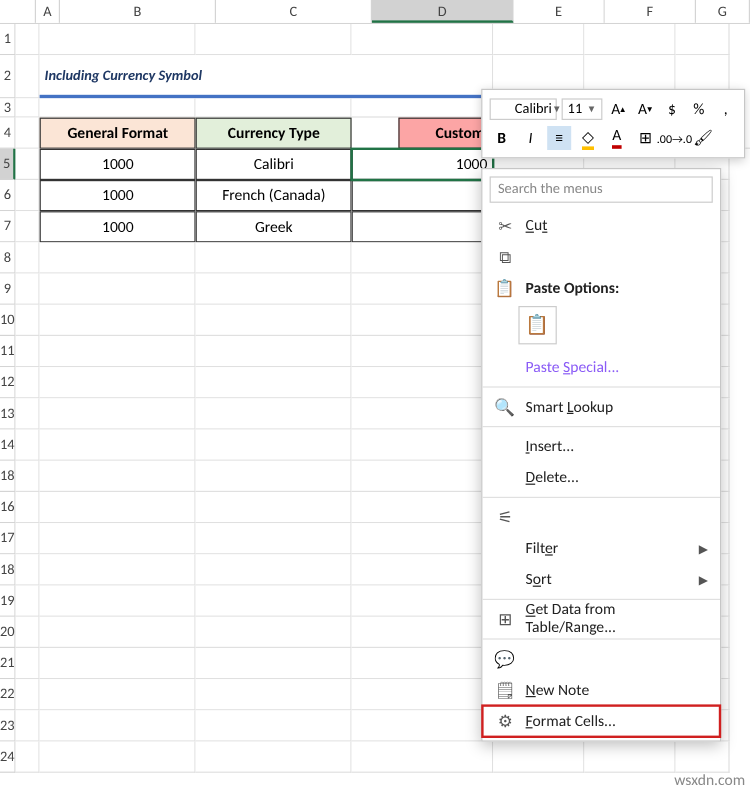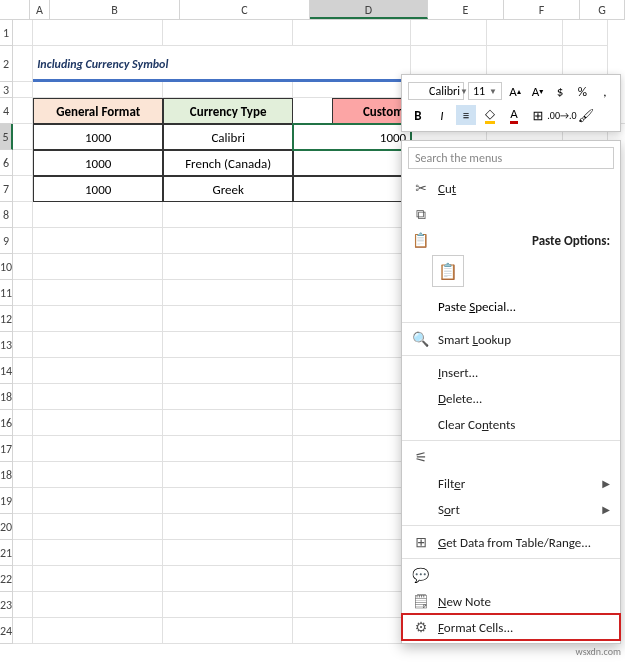--- a/index.html
+++ b/index.html
@@ -36,34 +36,34 @@
     .mini-toolbar { position: absolute; top: 74px; left: 401px; width: 220px; background: #fff; border: 1px solid #c6c6c6; box-shadow: 0 2px 8px rgba(0,0,0,.2); padding: 4px 6px; font-size: 12px; z-index: 10; }
     .mt-row { display: flex; align-items: center; gap: 4px; height: 24px; }
     .mt-font { border: 1px solid #ccc; padding: 1px 20px; width: 56px; display: flex; align-items: center; justify-content: space-between; }
     .mt-size { border: 1px solid #ccc; padding: 1px 4px; width: 36px; display: flex; align-items: center; justify-content: space-between; }
     .mt-dd { font-size: 8px; color: #666; }
     .mt-btn { width: 20px; height: 20px; display: flex; align-items: center; justify-content: center; cursor: pointer; font-size: 13px; }
     .mt-btn.bold { font-weight: bold; }
     .mt-btn.italic { font-style: italic; }
     
     
-    .context-menu { position: absolute; top: 140px; left: 401px; width: 220px; background: #fff; border: 1px solid #c6c6c6; box-shadow: 0 4px 12px rgba(0,0,0,.25); padding: 3px 0; z-index: 10; font-size: 13px; }
+    .context-menu { position: absolute; top: 140px; left: 401px; width: 200px; background: #fff; border: 1px solid #c6c6c6; box-shadow: 0 4px 12px rgba(0,0,0,.25); padding: 3px 0; z-index: 10; font-size: 13px; }
     .cm-search { margin: 3px 6px 6px; border: 1px solid #ccc; padding: 3px 6px; color: #888; font-size: 12px; }
     .cm-item { display: flex; align-items: center; height: 26px; padding: 0 10px 0 8px; cursor: pointer; }
     .cm-icon { width: 22px; display: flex; align-items: center; justify-content: center; color: #555; font-size: 14px; }
     .cm-label { flex: 1; padding-left: 6px; color: #222; }
     .cm-label .u { text-decoration: underline; }
     .cm-arrow { font-size: 10px; color: #555; }
-    .cm-disabled .cm-label, .cm-disabled .cm-icon { color: #000000; }
-    .cm-bold .cm-label { font-weight: bold; text-align: right; }
+    .cm-disabled .cm-label, .cm-disabled .cm-icon { color: #8b5cf6; }
+    .cm-bold .cm-label { font-weight: bold; }
     .cm-sep { height: 1px; background: #e0e0e0; margin: 3px 0; }
     .cm-paste-btn { width: 32px; height: 32px; border: 1px solid #ccc; margin-left: 30px; display: flex; align-items: center; justify-content: center; color: #bbb; font-size: 16px; }
     .cm-highlight { outline: 2px solid #d02020; outline-offset: -1px; }
     
-    .watermark { position: absolute; right: 4px; bottom: 4px; font-size: 10px; color: #888; }
+    .watermark { position: absolute; right: 4px; bottom: 4px; font-size: 13px; color: #888; }
     
     .cw-a { width: 20px; } .cw-b { width: 130px; } .cw-c { width: 130px; } .cw-d { width: 118px; }
     .cw-e { width: 76px; } .cw-f { width: 76px; } .cw-g { width: 45px; }
   </style>
 </head>
 <body>
 
 <div class="grid-area">
   <div class="col-headers">
     <div class="rowhead-spacer"></div>
@@ -390,24 +390,20 @@
   </div>
   <div class="cm-sep"></div>
   <div class="cm-item">
     <span class="cm-icon"></span>
       <span class="cm-label"><span class="u">I</span>nsert...</span>
   </div>
   <div class="cm-item">
     <span class="cm-icon"></span>
       <span class="cm-label"><span class="u">D</span>elete...</span>
   </div>
-  <div class="cm-item">
-    <span class="cm-icon"></span>
-      <span class="cm-label">Clear Co<span class="u">n</span>tents</span>
-  </div>
   <div class="cm-sep"></div>
   <div class="cm-item">
     <span class="cm-icon">⚟</span>
   </div>
   <div class="cm-item">
     <span class="cm-icon"></span>
       <span class="cm-label">Filt<span class="u">e</span>r</span>
       <span class="cm-arrow">▶</span>
   </div>
   <div class="cm-item">

